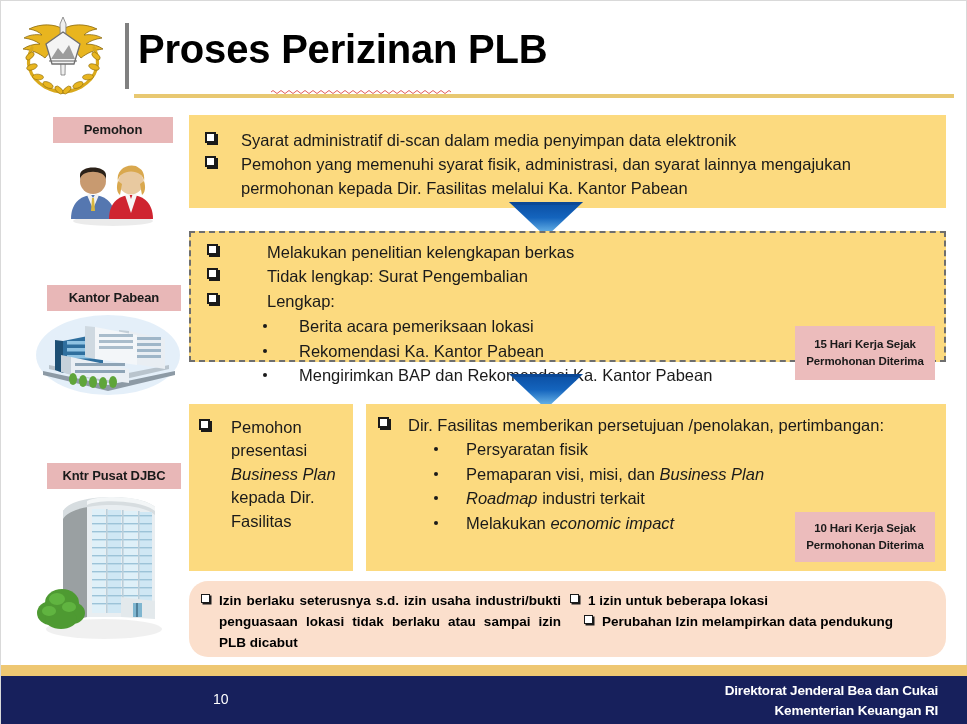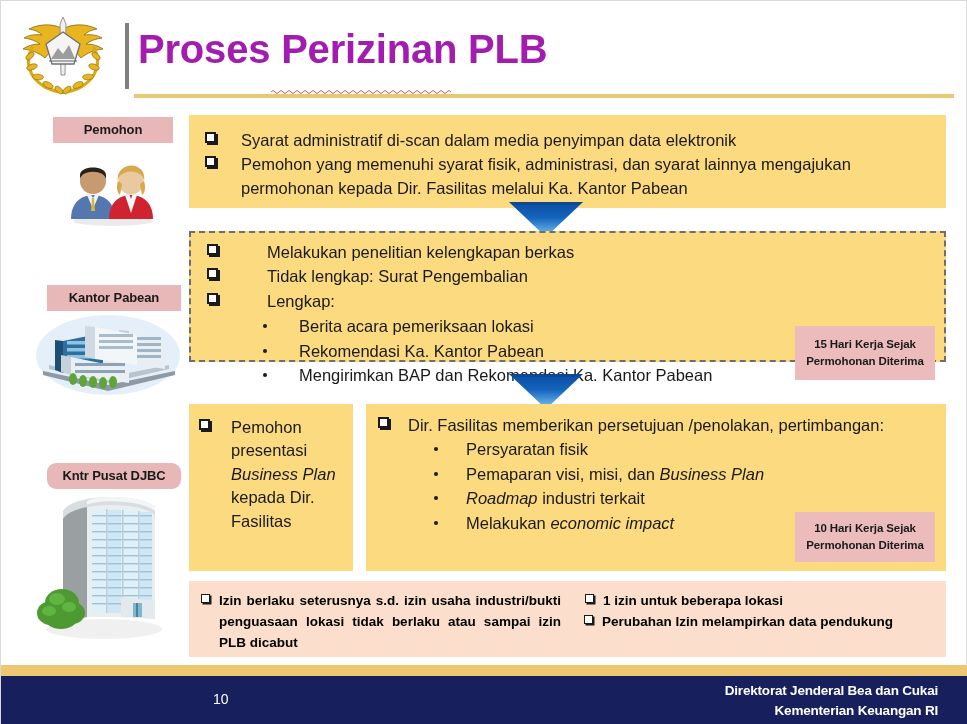--- a/index.html
+++ b/index.html
@@ -18,21 +18,21 @@
 
   
   .header { position: absolute; left: 0; top: 0; width: 967px; height: 103px; }
   .logo { position: absolute; left: 14px; top: 14px; width: 96px; height: 82px; }
   .title-divider {
     position: absolute; left: 124px; top: 22px;
     width: 4px; height: 66px; background: #808080;
   }
   .title {
     position: absolute; left: 137px; top: 26px;
-    font-size: 40px; font-weight: bold; color: #a21caf;
+    font-size: 40px; font-weight: bold; color: #000000;
     letter-spacing: -0.2px; white-space: nowrap;
   }
   .title-squiggle {
     position: absolute; left: 270px; top: 79px; width: 180px; height: 5px;
   }
   .gold-rule {
     position: absolute; left: 133px; top: 93px; width: 820px; height: 4px;
     background: #e8c871;
   }
 
@@ -56,20 +56,21 @@
     color: #1a1a1a;
   }
   .dashbox {
     position: absolute;
     background: #fcda7f;
     border: 2px dashed #6e6e6e;
   }
   .pinkbox {
     position: absolute;
     background: #fbdfcc;
+    border-radius: 19px;
   }
   .badge {
     position: absolute;
     background: #ecbcbc;
     color: #1a1a1a;
     font-size: 11.5px; font-weight: bold;
     text-align: center; line-height: 1.45;
     display: flex; flex-direction: column;
     align-items: center; justify-content: center;
     letter-spacing: -0.1px;
@@ -319,21 +320,21 @@
           <stop offset="0%" stop-color="#0b4ea2"></stop>
           <stop offset="45%" stop-color="#1464bd"></stop>
           <stop offset="100%" stop-color="#7ec8f2"></stop>
         </linearGradient>
       </defs>
       <polygon points="0,0 74,0 37,35" fill="url(#ag2)"></polygon>
       <polygon points="0,0 74,0 70,3 4,3" fill="#0a3f86" opacity="0.5"></polygon>
     </svg>
   </div>
 
-  <div class="lane-label" style="left:46px; top:462px; width:134px;border-radius:9px;">Kntr Pusat DJBC</div>
+  <div class="lane-label" style="left:46px; top:462px; width:134px;">Kntr Pusat DJBC</div>
 
   <div class="lane-icon" style="left:28px; top:490px; width:150px; height:150px;">
     <svg width="150" height="150" viewBox="0 0 150 150">
       <ellipse cx="75" cy="138" rx="58" ry="10" fill="#000" opacity="0.06"></ellipse>
 
       <polygon points="34,20 58,10 58,126 34,132" fill="#9aa0a2"></polygon>
 
       <polygon points="58,10 126,16 126,126 58,126" fill="#e9eef1"></polygon>
 
       <path d="M34 20 C44 2 112 2 126 16 L126 24 C112 10 44 10 34 28 Z" fill="#d7dde0"></path>
@@ -420,21 +421,21 @@
   <div class="badge" style="left:794px; top:511px; width:140px; height:50px;">
     <span>10 Hari Kerja Sejak</span>
     <span>Permohonan Diterima</span>
   </div>
 
   <div class="pinkbox" style="left:188px; top:580px; width:757px; height:76px;">
     <div style="position:absolute; left:12px; top:10px; width:360px; padding-left:18px;">
       <span class="cb-sm" style="left:0; top:3px;"></span>
       <span style="font-size:13.5px; font-weight:bold; line-height:1.55; text-align:justify; display:block;">Izin berlaku seterusnya s.d. izin usaha industri/bukti penguasaan lokasi tidak berlaku atau sampai izin PLB dicabut</span>
     </div>
-    <div style="position:absolute; left:396px; top:10px; width:350px; padding-left:18px;">
+    <div style="position:absolute; left:381px; top:10px; width:350px; padding-left:18px;">
       <span class="cb-sm" style="left:0; top:3px;"></span>
       <span style="font-size:13.5px; font-weight:bold; line-height:1.55; display:block;">1 izin untuk beberapa lokasi</span>
     </div>
     <div style="position:absolute; left:395px; top:31px; width:350px; padding-left:18px;">
       <span class="cb-sm" style="left:0; top:3px;"></span>
       <span style="font-size:13.5px; font-weight:bold; line-height:1.55; display:block;">Perubahan Izin melampirkan data pendukung</span>
     </div>
   </div>
 
   <div class="foot-gold"></div>

